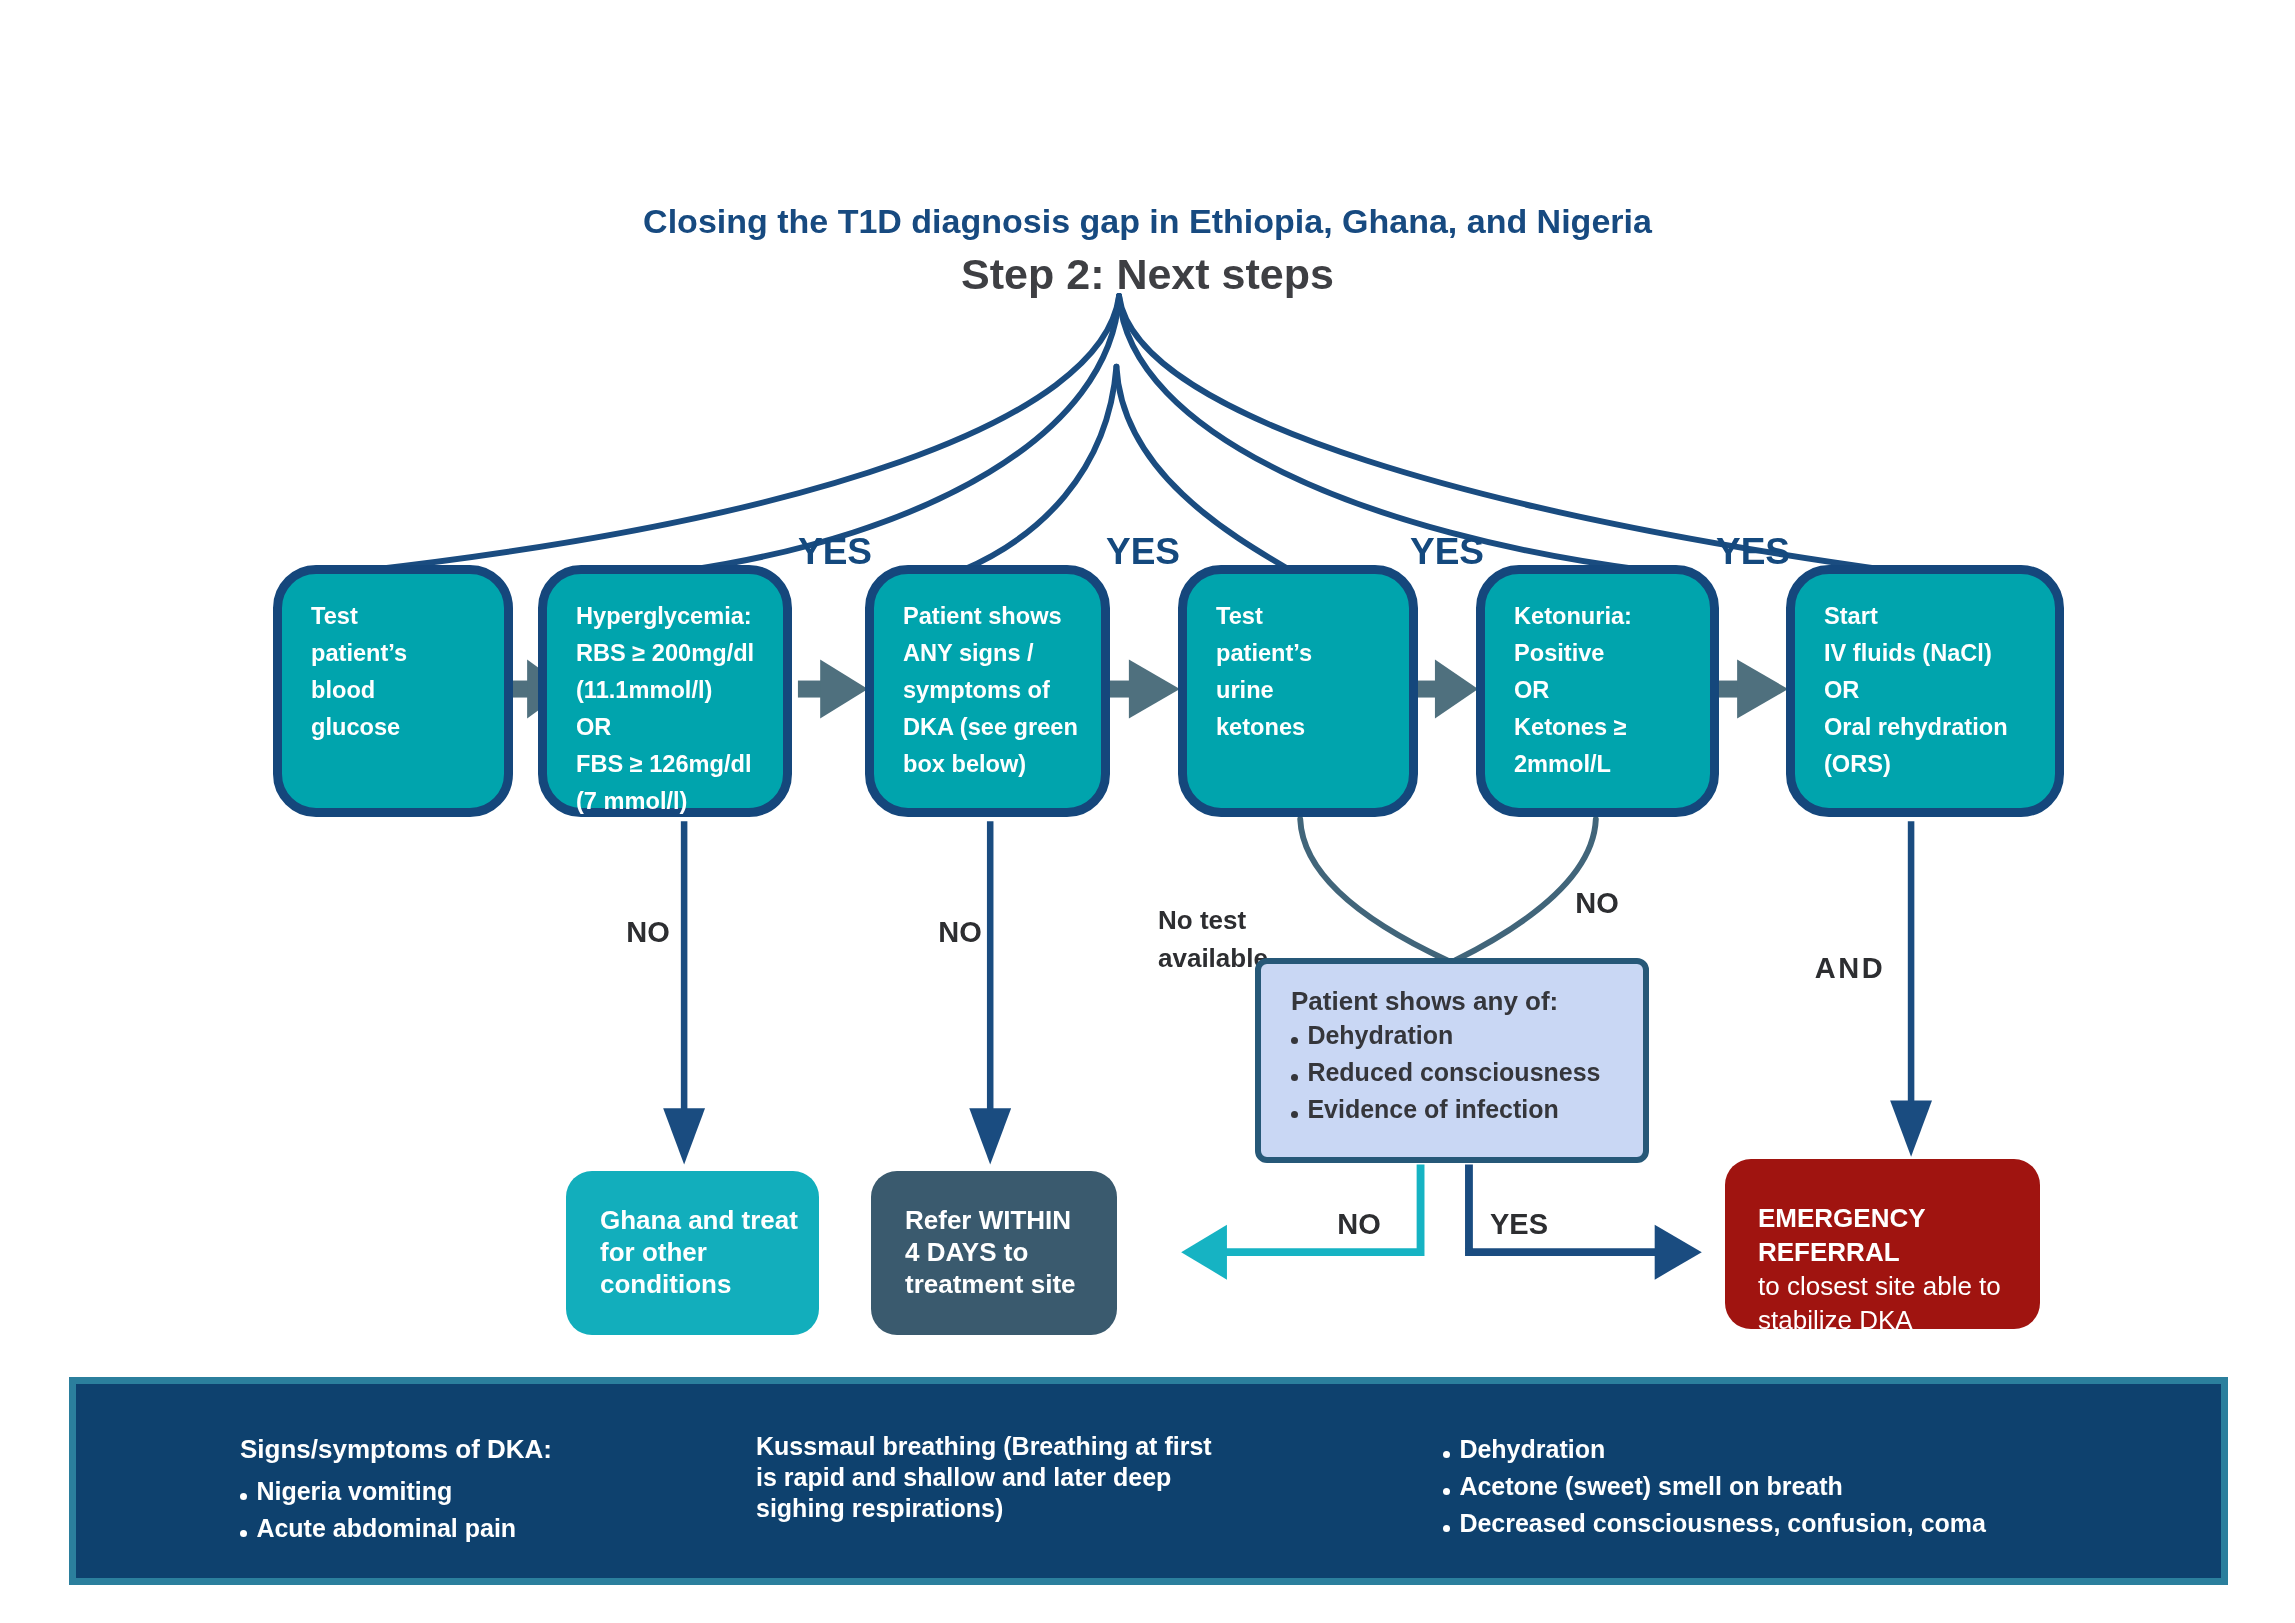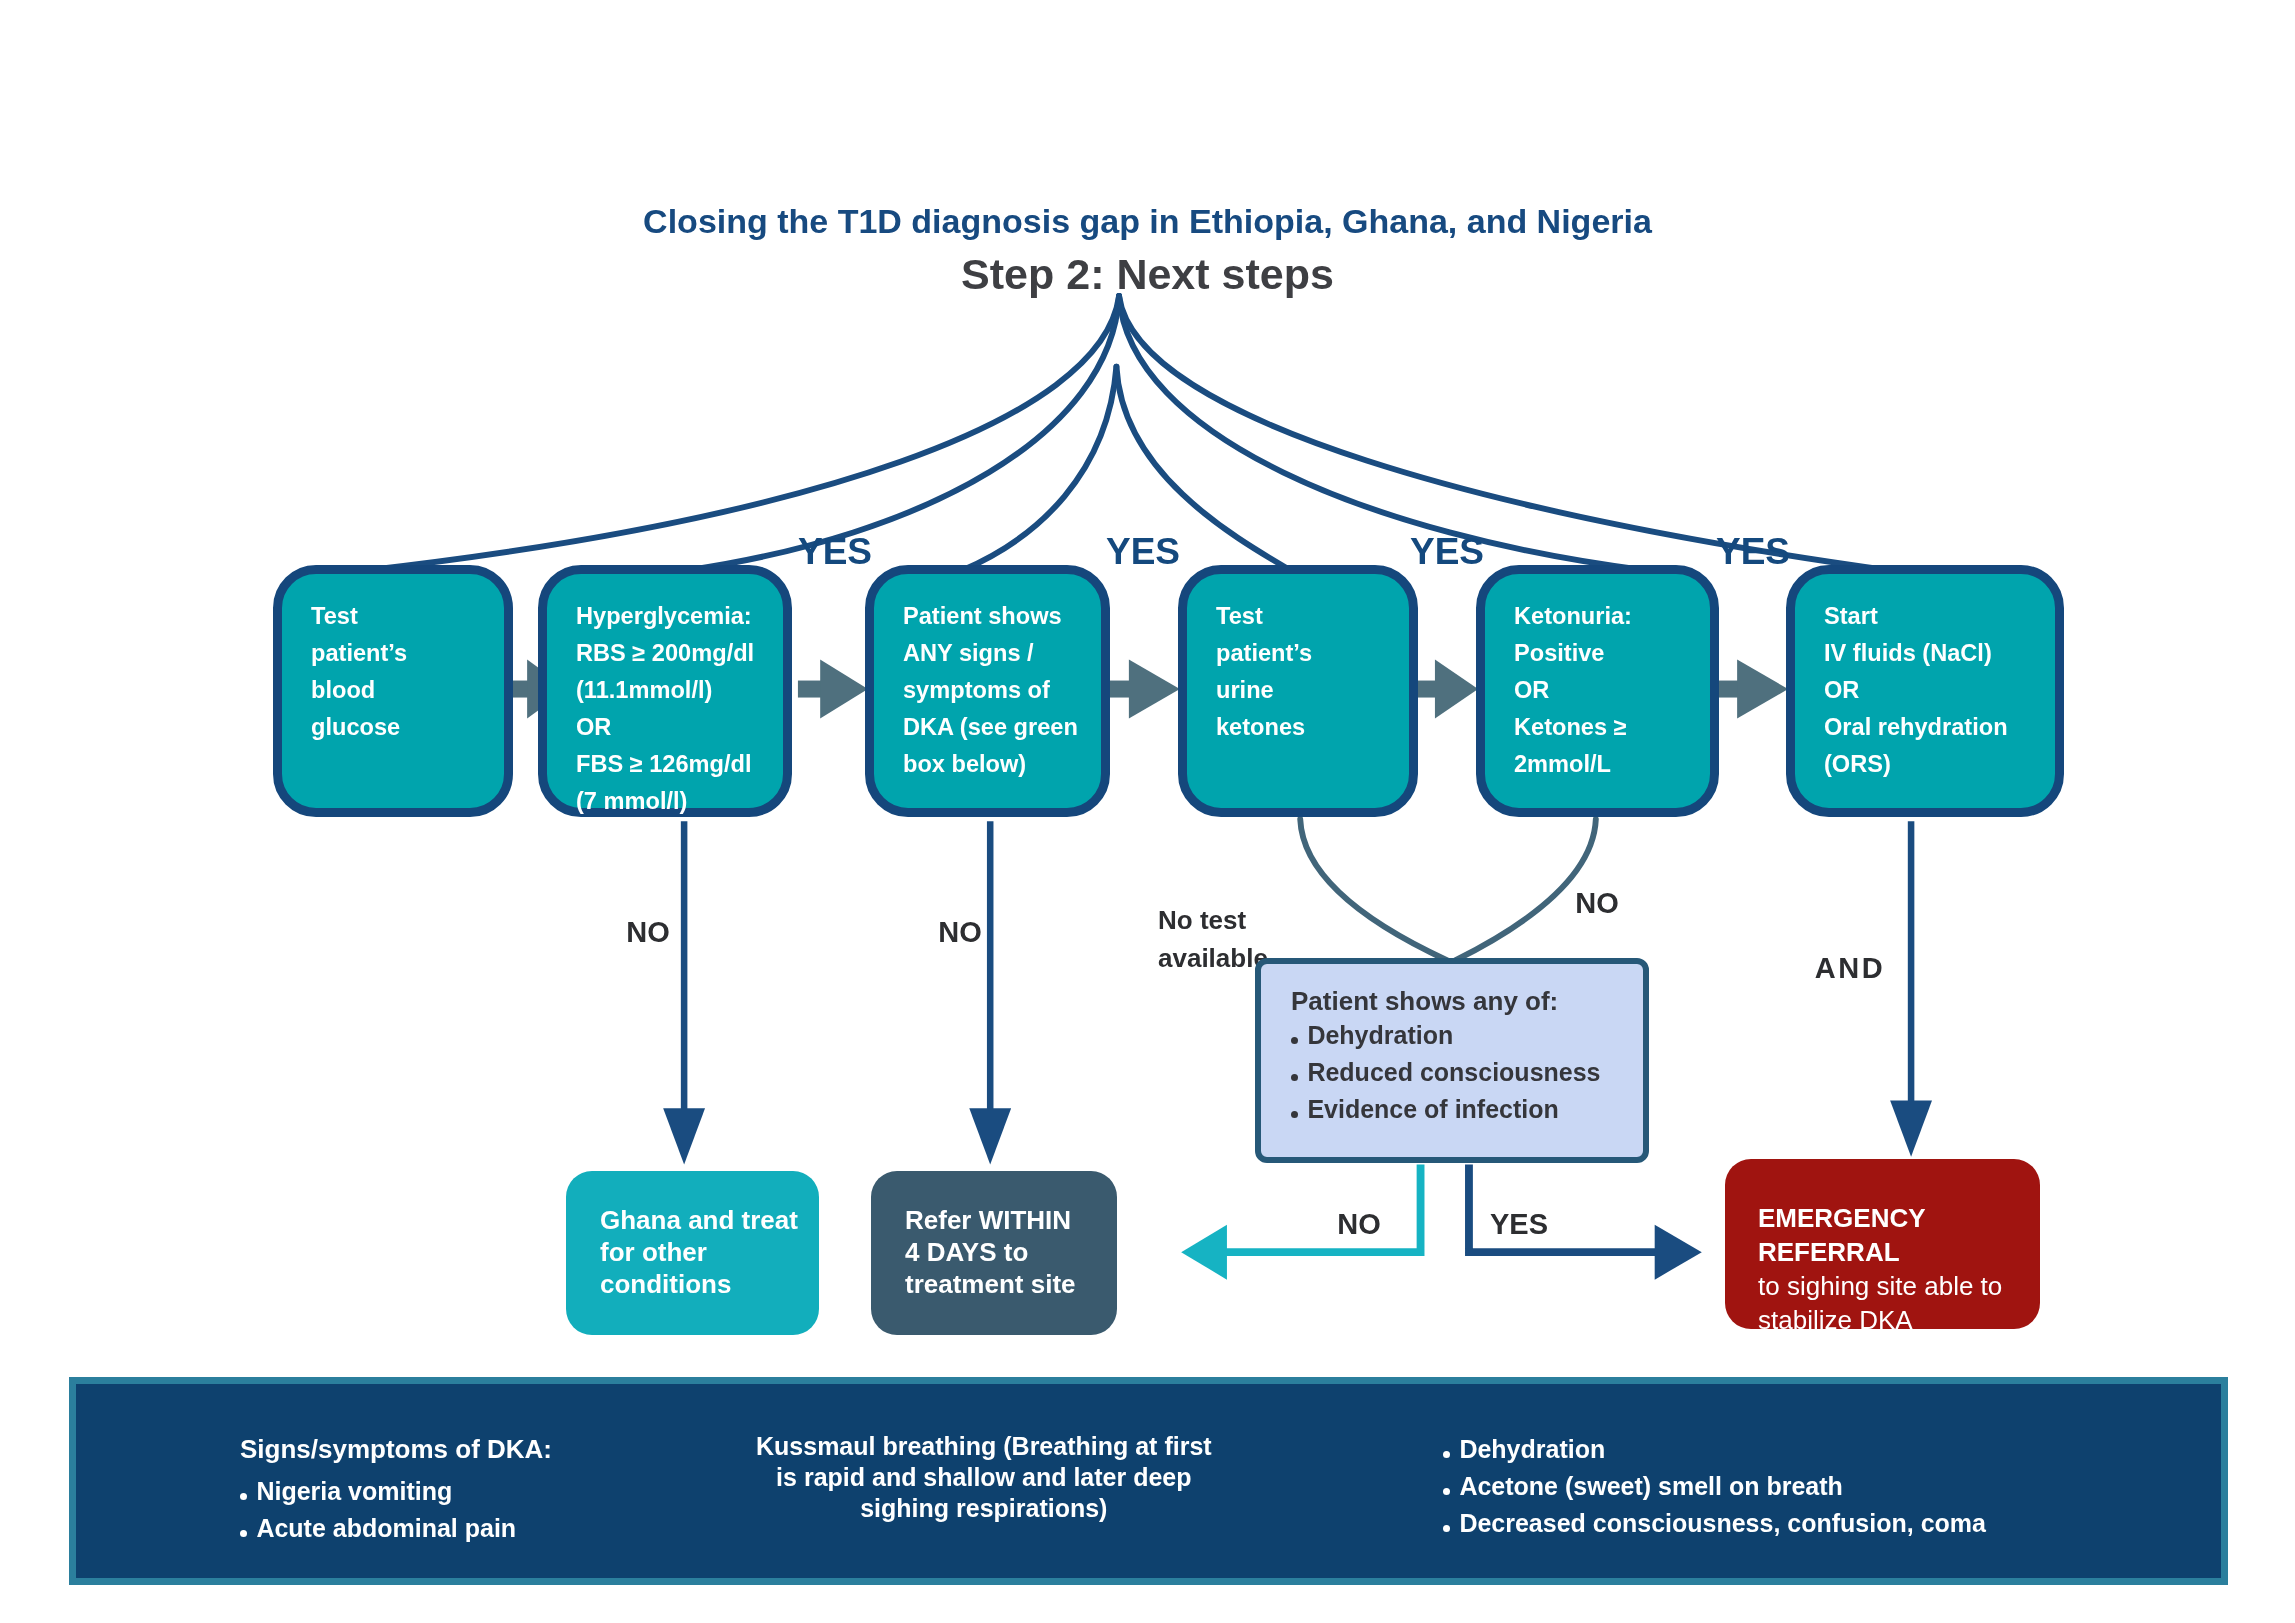--- a/index.html
+++ b/index.html
@@ -51,21 +51,21 @@
     font-size:26px;font-weight:bold;line-height:32px;
   }
   .box-a{left:566px;top:1171px;width:253px;height:164px;background:#12aebc;padding:33px 13px 0 34px;}
   .box-b{left:871px;top:1171px;width:246px;height:164px;background:#3a5a6e;padding:33px 13px 0 34px;}
   .box-red{left:1725px;top:1159px;width:315px;height:170px;background:#a01410;padding:42px 13px 0 33px;line-height:34px;}
   .box-red .em-body{font-weight:normal;}
   .footer{
     position:absolute;left:69px;top:1377px;width:2159px;height:208px;box-sizing:border-box;
     background:#0e416e;border:7.9px solid #2b7f9d;color:#ffffff;
   }
-  .fcol{position:absolute;top:47px;font-size:25px;line-height:37px;font-weight:bold;color:#ffffff;text-align:center;}
+  .fcol{position:absolute;top:47px;font-size:25px;line-height:37px;font-weight:bold;color:#ffffff;}
   .fcol .ftitle{font-size:26px;font-weight:bold;margin-bottom:5.2px;}
   .fcol .bullet-row{color:#ffffff;font-size:25px;font-weight:bold;}
   .fcol .bullet-row .dot{background:#ffffff;}
   .fcol2-text{font-size:25px;line-height:31px;font-weight:bold;}
 </style>
 </head>
 <body>
 
 <div id="canvas">
 
@@ -198,21 +198,21 @@
   </div>
 
   <div class="outcome box-a pre">Ghana and treat
 for other
 conditions</div>
   <div class="outcome box-b pre">Refer WITHIN
 4 DAYS to
 treatment site</div>
   <div class="outcome box-red">
     <div>EMERGENCY REFERRAL</div>
-    <div class="em-body pre">to sighing site able to
+    <div class="em-body pre">to closest site able to
 stabilize DKA</div>
   </div>
 
   <div class="footer">
     <div class="fcol" style="left:164px;">
       <div class="ftitle">Signs/symptoms of DKA:</div>
       <div class="bullet-row">
           <span class="dot"></span>
           <span>Nigeria vomiting</span>
         </div>

